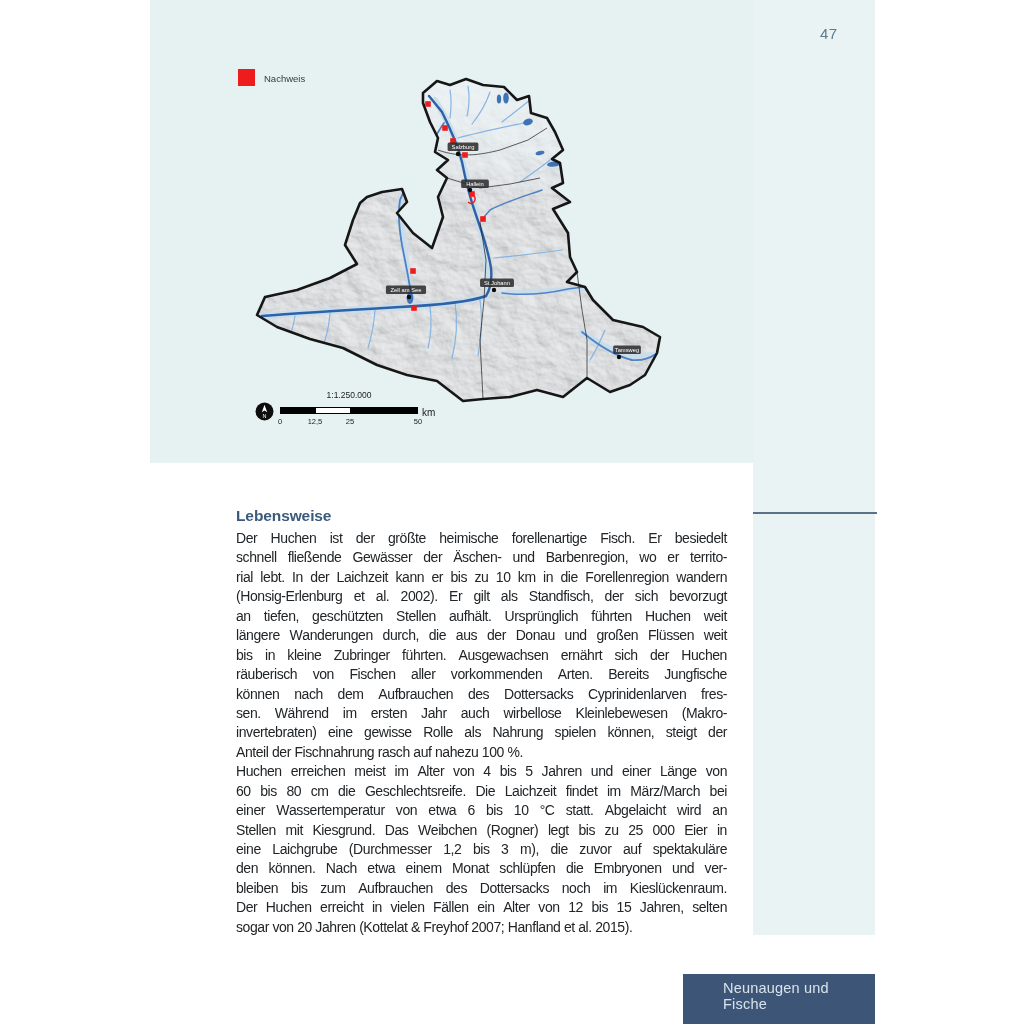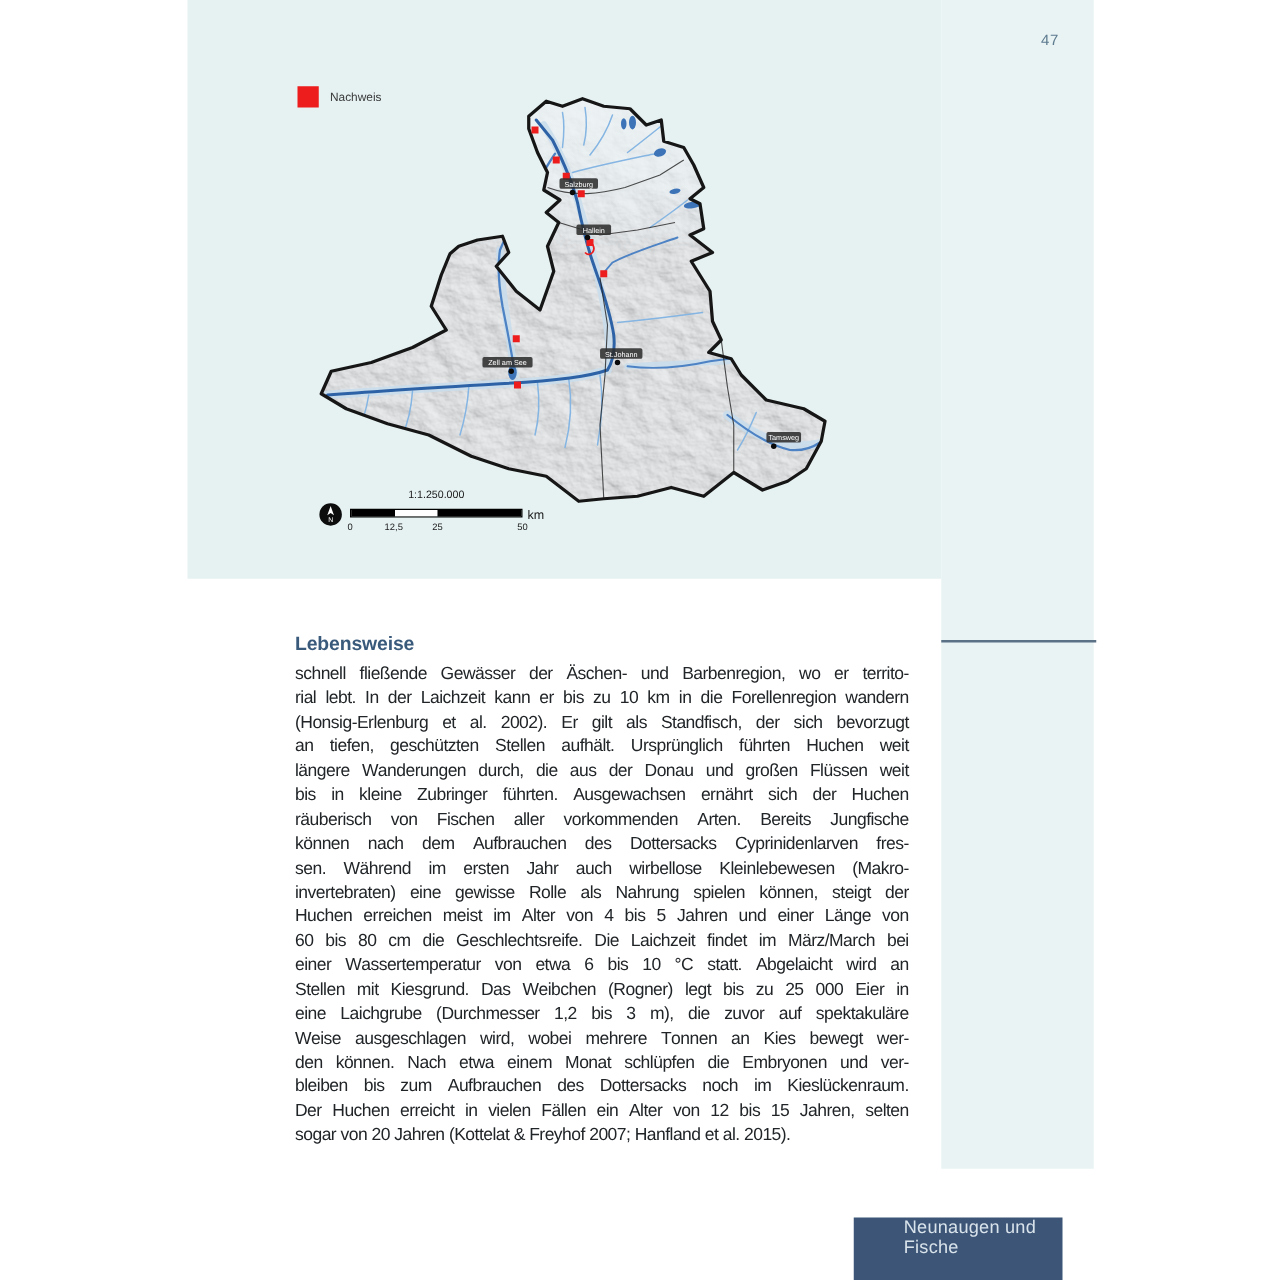--- a/index.html
+++ b/index.html
@@ -20,35 +20,35 @@
   .scalebar .seg1{width:35px;background:#000;}
   .scalebar .seg2{width:35px;background:#fff;}
   .scalebar .seg3{width:68px;background:#000;}
   .tick{position:absolute;top:417px;transform:translateX(-50%);font-size:7.5px;color:#1b1b1b;}
   .km-label{position:absolute;left:272px;top:407px;font-size:10px;color:#1b1b1b;}
   .north{position:absolute;left:105px;top:402px;width:19px;height:19px;}
 
   
   .band{position:absolute;left:753px;top:0;width:122px;height:935px;background:#e9f3f4;}
   .band-rule{position:absolute;left:753px;top:512px;width:124px;height:2px;background:#5a7186;}
-  .pagenum{position:absolute;left:820px;top:25px;width:40px;text-align:center;
-           font-size:12px;color:#5d7a8e;letter-spacing:0.5px;}
+  .pagenum{position:absolute;left:820px;top:25px;width:40px;
+           font-size:15px;color:#5d7a8e;letter-spacing:0.5px;}
 
   
   .article{position:absolute;left:236px;top:505px;width:491px;color:#212528;}
   .article h2{margin:0 0 3px 0;font-size:15.5px;line-height:21px;font-weight:bold;color:#3a5a7c;
               letter-spacing:-0.1px;}
   .para{margin:0;}
   .jline{height:19.45px;line-height:19.45px;font-size:14px;letter-spacing:-0.42px;
          white-space:nowrap;text-align:justify;text-align-last:justify;font-kerning:none;}
   .jline.last{text-align-last:left;}
 
   
-  .footer{position:absolute;left:683px;top:974px;width:167px;height:50px;background:#3d5677;
-          display:flex;align-items:flex-start;justify-content:center;padding-bottom:6px;box-sizing:border-box;padding-left:40px;}
+  .footer{position:absolute;left:683px;top:974px;width:192px;height:50px;background:#3d5677;
+          display:flex;align-items:center;justify-content:center;padding-bottom:6px;box-sizing:border-box;padding-left:40px;}
   .footer span{color:#d9e3eb;font-size:14.5px;letter-spacing:0.2px;}
 </style>
 </head>
 <body>
 
 <div class="page">
 
   <div class="figure">
 
     <svg id="map-svg" width="603" height="463" viewBox="0 0 603 463">
@@ -212,38 +212,39 @@
   </div>
 
   <div class="band"></div>
   <div class="band-rule"></div>
   <div class="pagenum">47</div>
 
   <div class="article">
     <h2>Lebensweise</h2>
     <div id="paragraphs">
         <div class="para">
+          <div class="jline">Der Huchen ist der größte heimische forellenartige Fisch. Er besiedelt</div>
           <div class="jline">schnell fließende Gewässer der Äschen- und Barbenregion, wo er territo-</div>
           <div class="jline">rial lebt. In der Laichzeit kann er bis zu 10 km in die Forellenregion wandern</div>
           <div class="jline">(Honsig-Erlenburg et al. 2002). Er gilt als Standfisch, der sich bevorzugt</div>
           <div class="jline">an tiefen, geschützten Stellen aufhält. Ursprünglich führten Huchen weit</div>
           <div class="jline">längere Wanderungen durch, die aus der Donau und großen Flüssen weit</div>
           <div class="jline">bis in kleine Zubringer führten. Ausgewachsen ernährt sich der Huchen</div>
           <div class="jline">räuberisch von Fischen aller vorkommenden Arten. Bereits Jungfische</div>
           <div class="jline">können nach dem Aufbrauchen des Dottersacks Cyprinidenlarven fres-</div>
           <div class="jline">sen. Während im ersten Jahr auch wirbellose Kleinlebewesen (Makro-</div>
           <div class="jline">invertebraten) eine gewisse Rolle als Nahrung spielen können, steigt der</div>
+          <div class="jline last">Anteil der Fischnahrung rasch auf nahezu 100 %.</div>
         </div>
         <div class="para">
           <div class="jline">Huchen erreichen meist im Alter von 4 bis 5 Jahren und einer Länge von</div>
           <div class="jline">60 bis 80 cm die Geschlechtsreife. Die Laichzeit findet im März/March bei</div>
           <div class="jline">einer Wassertemperatur von etwa 6 bis 10 °C statt. Abgelaicht wird an</div>
           <div class="jline">Stellen mit Kiesgrund. Das Weibchen (Rogner) legt bis zu 25 000 Eier in</div>
           <div class="jline">eine Laichgrube (Durchmesser 1,2 bis 3 m), die zuvor auf spektakuläre</div>
-          <div class="jline">Weise ausgeschlagen wird, wobei mehrere Tonnen an Kies bewegt wer-</div>
           <div class="jline">den können. Nach etwa einem Monat schlüpfen die Embryonen und ver-</div>
           <div class="jline">bleiben bis zum Aufbrauchen des Dottersacks noch im Kieslückenraum.</div>
           <div class="jline">Der Huchen erreicht in vielen Fällen ein Alter von 12 bis 15 Jahren, selten</div>
           <div class="jline last">sogar von 20 Jahren (Kottelat &amp; Freyhof 2007; Hanfland et al. 2015).</div>
         </div>
       </div>
   </div>
 
   <div class="footer">
     <span>Neunaugen und Fische</span>

